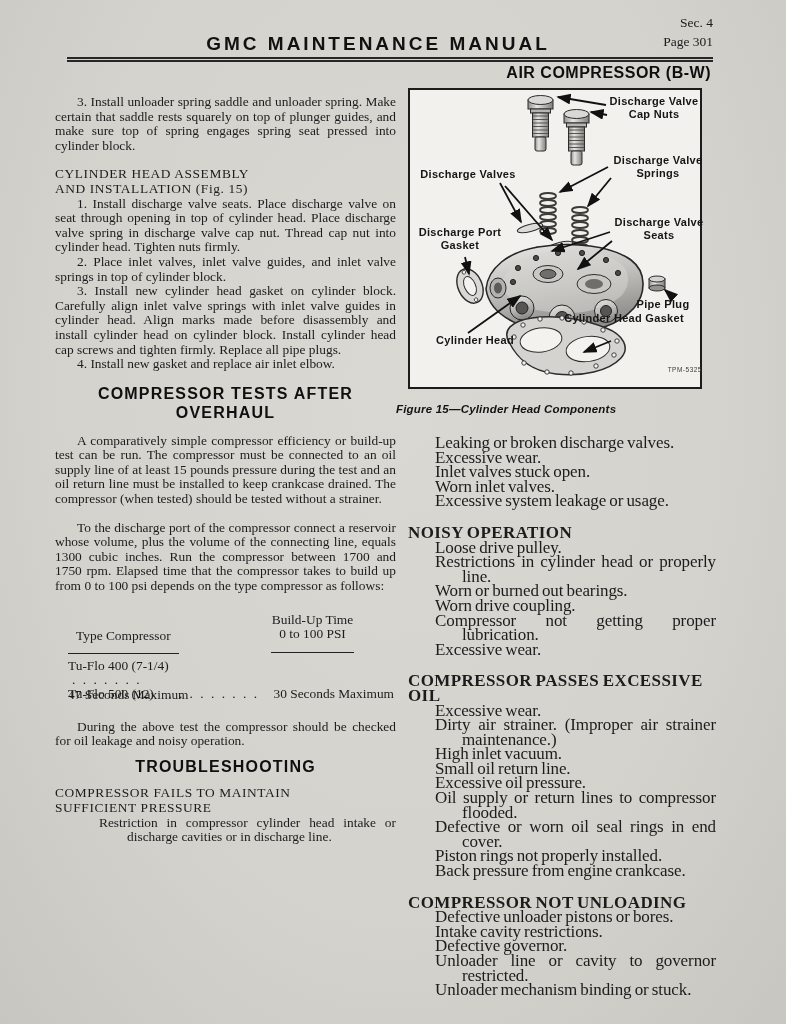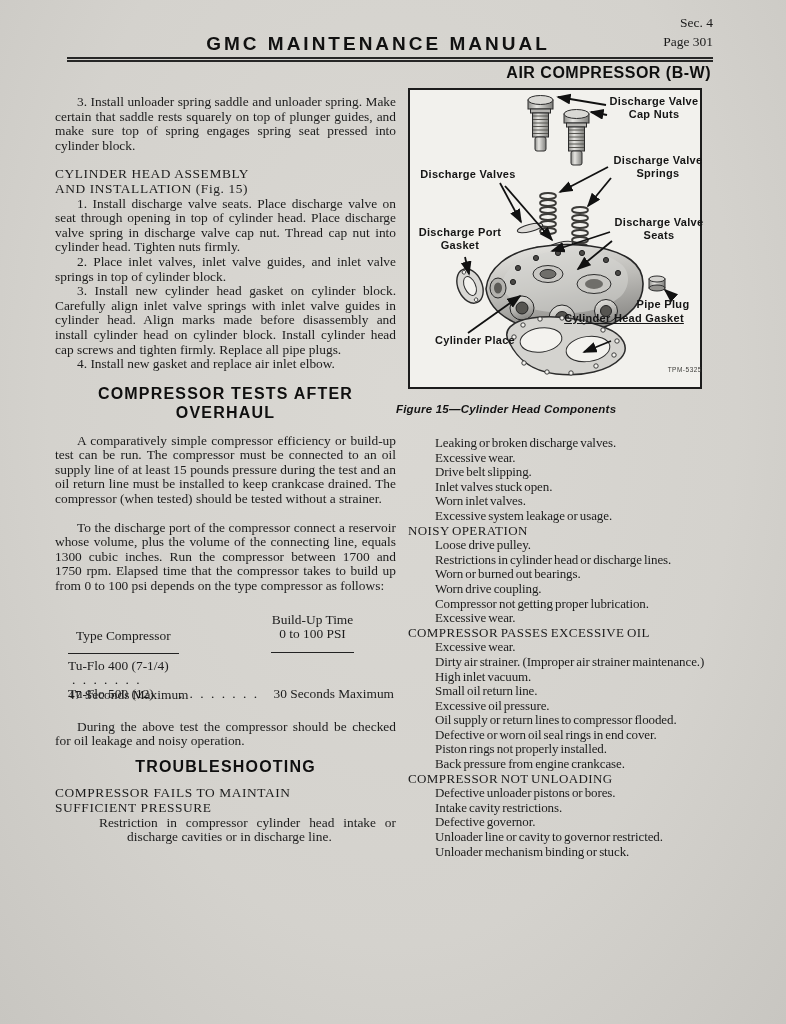--- a/index.html
+++ b/index.html
@@ -10,31 +10,31 @@
   .manual-title{position:absolute;left:55px;top:33px;width:646px;text-align:center;
         font:bold 19px/22px "Liberation Sans",sans-serif;letter-spacing:3px;color:#111;}
   .sec-page{position:absolute;right:73px;top:13px;text-align:right;
         font:13.5px/19px "Liberation Serif",serif;color:#1a1a1a;}
   .rule{position:absolute;left:67px;top:57px;width:646px;height:5px;
         border-top:2px solid #262626;border-bottom:2px solid #262626;box-sizing:border-box;}
   .chapter{position:absolute;right:75px;top:63px;width:400px;text-align:right;
         font:bold 16px/20px "Liberation Sans",sans-serif;letter-spacing:.5px;color:#0e0e0e;}
   
   .lcol{position:absolute;left:55px;top:95px;width:341px;font-size:13.4px;line-height:14.6px;}
-  .rcol{position:absolute;left:408px;top:436px;width:308px;font-size:13px;line-height:14.6px;
+  .rcol{position:absolute;left:408px;top:436px;width:308px;font-size:17px;line-height:14.6px;
         letter-spacing:-0.1px;word-spacing:-1px;}
   .p{margin:0;text-indent:22px;text-align:justify;}
   .mt{margin-top:14px;}
   .subhead{letter-spacing:.6px;}
   .subhead.gap{margin-top:14px;}
   .bighead{font:bold 16px/19.5px "Liberation Sans",sans-serif;text-align:center;
         letter-spacing:1.2px;color:#0f0f0f;margin-top:12px;margin-bottom:11px;}
   .titem{padding-left:72px;text-indent:-28px;text-align:justify;}
   .rcitem{padding-left:54px;text-indent:-27px;text-align:justify;}
-  .rchead{letter-spacing:.4px;}
+  .rchead{margin-top:17px;letter-spacing:.4px;font-weight:bold;}
   
   .ttable{position:relative;height:94px;margin-top:19px;}
   .th-right{position:absolute;left:185px;top:0;width:145px;text-align:center;}
   .th-left{position:absolute;left:13px;top:16px;}
   .ul{border-bottom:1.5px solid #222;padding:0 8px 10px 8px;display:inline-block;}
   .trow{position:absolute;left:13px;width:326px;display:flex;align-items:baseline;}
   .tleader{flex:1;text-align:center;white-space:nowrap;overflow:hidden;letter-spacing:2px;padding:0 4px;}
   
   .fig{position:absolute;left:408px;top:88px;width:294px;height:301px;background:#f2f1ed;
        border:2px solid #1c1c1c;box-sizing:border-box;}
@@ -233,37 +233,36 @@
         <path d="M263,207 L255,200"></path>
       </g>
     </svg>
 
     <div class="flabel" style="left:188px;top:5px;width:112px;">Discharge Valve Cap Nuts</div>
     <div class="flabel" style="left:196px;top:64px;width:104px;">Discharge Valve Springs</div>
     <div class="flabel" style="left:4px;top:78px;width:108px;">Discharge Valves</div>
     <div class="flabel" style="left:198px;top:126px;width:102px;">Discharge Valve Seats</div>
     <div class="flabel" style="left:2px;top:136px;width:96px;">Discharge Port Gasket</div>
     <div class="flabel" style="left:220px;top:208px;width:66px;">Pipe Plug</div>
-    <div class="flabel" style="left:12px;top:244px;width:106px;">Cylinder Place</div>
-    <div class="flabel" style="left:150px;top:222px;width:128px;text-decoration:underline;">Cylinder Head Gasket</div>
+    <div class="flabel" style="left:12px;top:244px;width:106px;">Cylinder Head</div>
+    <div class="flabel" style="left:150px;top:222px;width:128px;">Cylinder Head Gasket</div>
     <div class="fplate">TPM-5325</div>
   </div>
   <div class="fig-caption">Figure 15—Cylinder Head Components</div>
 
   <div class="rcol">
     <div class="rcitem">Leaking or broken discharge valves.</div>
     <div class="rcitem">Excessive wear.</div>
-    <div class="rcitem">Drive belt slipping.</div>
     <div class="rcitem">Inlet valves stuck open.</div>
     <div class="rcitem">Worn inlet valves.</div>
     <div class="rcitem">Excessive system leakage or usage.</div>
 
     <div class="subhead rchead">NOISY OPERATION</div>
     <div class="rcitem">Loose drive pulley.</div>
-    <div class="rcitem">Restrictions in cylinder head or discharge lines.</div>
+    <div class="rcitem">Restrictions in cylinder head or properly line.</div>
     <div class="rcitem">Worn or burned out bearings.</div>
     <div class="rcitem">Worn drive coupling.</div>
     <div class="rcitem">Compressor not getting proper lubrication.</div>
     <div class="rcitem">Excessive wear.</div>
 
     <div class="subhead rchead">COMPRESSOR PASSES EXCESSIVE OIL</div>
     <div class="rcitem">Excessive wear.</div>
     <div class="rcitem">Dirty air strainer. (Improper air strainer maintenance.)</div>
     <div class="rcitem">High inlet vacuum.</div>
     <div class="rcitem">Small oil return line.</div>

